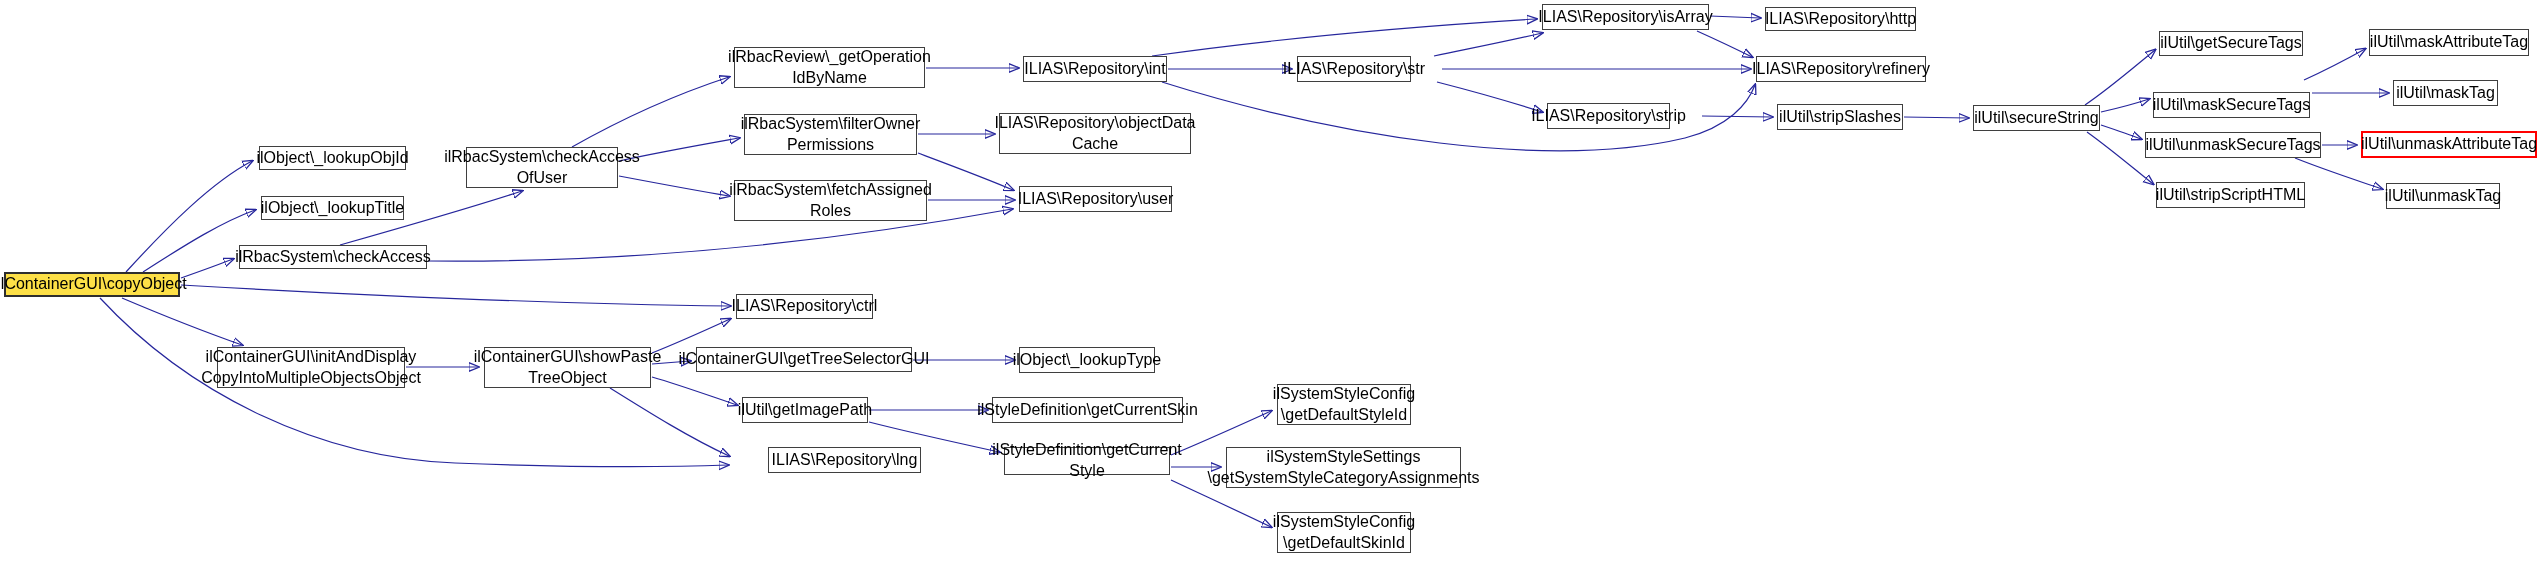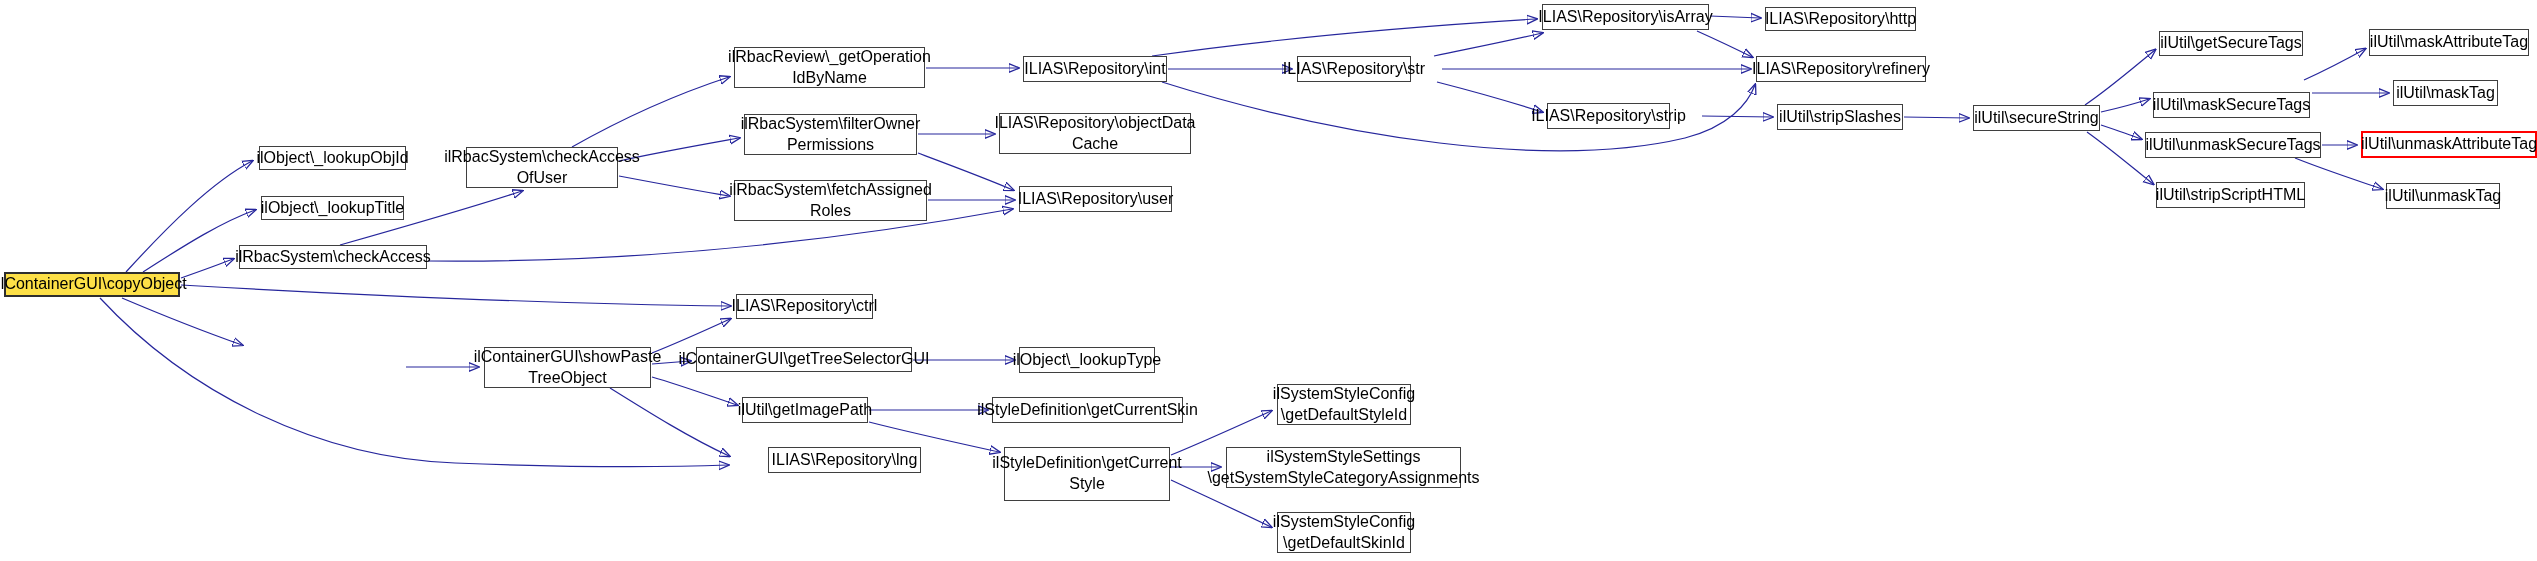--- a/index.html
+++ b/index.html
@@ -81,41 +81,43 @@
     <path marker-end="url(#arrow)" d="M 869,422 C 912,433 958,443 999,452"></path>
     <path marker-end="url(#arrow)" d="M 1171,455 C 1205,441 1240,425 1271,411"></path>
     <path marker-end="url(#arrow)" d="M 1171,467 L 1220,467"></path>
     <path marker-end="url(#arrow)" d="M 1171,480 C 1205,496 1240,512 1271,527"></path>
   </svg>
 
   <div class="node main" style="left:4px;top:272px;width:176px;height:25px">ilContainerGUI\copyObject</div>
   <div class="node" style="left:259px;top:146px;width:147px;height:24px">ilObject\_lookupObjId</div>
   <div class="node" style="left:261px;top:196px;width:143px;height:24px">ilObject\_lookupTitle</div>
   <div class="node" style="left:239px;top:245px;width:188px;height:24px">ilRbacSystem\checkAccess</div>
+  <div class="node" style="left:217px;top:347px;width:188px;height:41px">ilContainerGUI\initAndDisplay
+CopyIntoMultipleObjectsObject</div>
   <div class="node" style="left:466px;top:147px;width:152px;height:41px">ilRbacSystem\checkAccess
 OfUser</div>
   <div class="node" style="left:484px;top:347px;width:167px;height:41px">ilContainerGUI\showPaste
 TreeObject</div>
   <div class="node" style="left:734px;top:47px;width:191px;height:41px">ilRbacReview\_getOperation
 IdByName</div>
   <div class="node" style="left:744px;top:114px;width:173px;height:41px">ilRbacSystem\filterOwner
 Permissions</div>
   <div class="node" style="left:734px;top:180px;width:193px;height:41px">ilRbacSystem\fetchAssigned
 Roles</div>
   <div class="node" style="left:736px;top:294px;width:137px;height:25px">ILIAS\Repository\ctrl</div>
   <div class="node" style="left:696px;top:347px;width:216px;height:25px">ilContainerGUI\getTreeSelectorGUI</div>
   <div class="node" style="left:742px;top:397px;width:126px;height:26px">ilUtil\getImagePath</div>
   <div class="node" style="left:768px;top:447px;width:153px;height:26px">ILIAS\Repository\lng</div>
   <div class="node" style="left:1023px;top:56px;width:144px;height:26px">ILIAS\Repository\int</div>
   <div class="node" style="left:999px;top:113px;width:192px;height:41px">ILIAS\Repository\objectData
 Cache</div>
   <div class="node" style="left:1019px;top:186px;width:153px;height:26px">ILIAS\Repository\user</div>
   <div class="node" style="left:1019px;top:347px;width:136px;height:26px">ilObject\_lookupType</div>
   <div class="node" style="left:992px;top:397px;width:191px;height:26px">ilStyleDefinition\getCurrentSkin</div>
-  <div class="node" style="left:1004px;top:447px;width:166px;height:54px">ilStyleDefinition\getCurrent
+  <div class="node" style="left:1004px;top:447px;width:166px;height:28px">ilStyleDefinition\getCurrent
 Style</div>
   <div class="node" style="left:1297px;top:56px;width:114px;height:26px">ILIAS\Repository\str</div>
   <div class="node" style="left:1277px;top:384px;width:134px;height:41px">ilSystemStyleConfig
 \getDefaultStyleId</div>
   <div class="node" style="left:1226px;top:447px;width:235px;height:41px">ilSystemStyleSettings
 \getSystemStyleCategoryAssignments</div>
   <div class="node" style="left:1277px;top:512px;width:134px;height:41px">ilSystemStyleConfig
 \getDefaultSkinId</div>
   <div class="node" style="left:1542px;top:4px;width:167px;height:26px">ILIAS\Repository\isArray</div>
   <div class="node" style="left:1547px;top:103px;width:123px;height:26px">ILIAS\Repository\strip</div>

